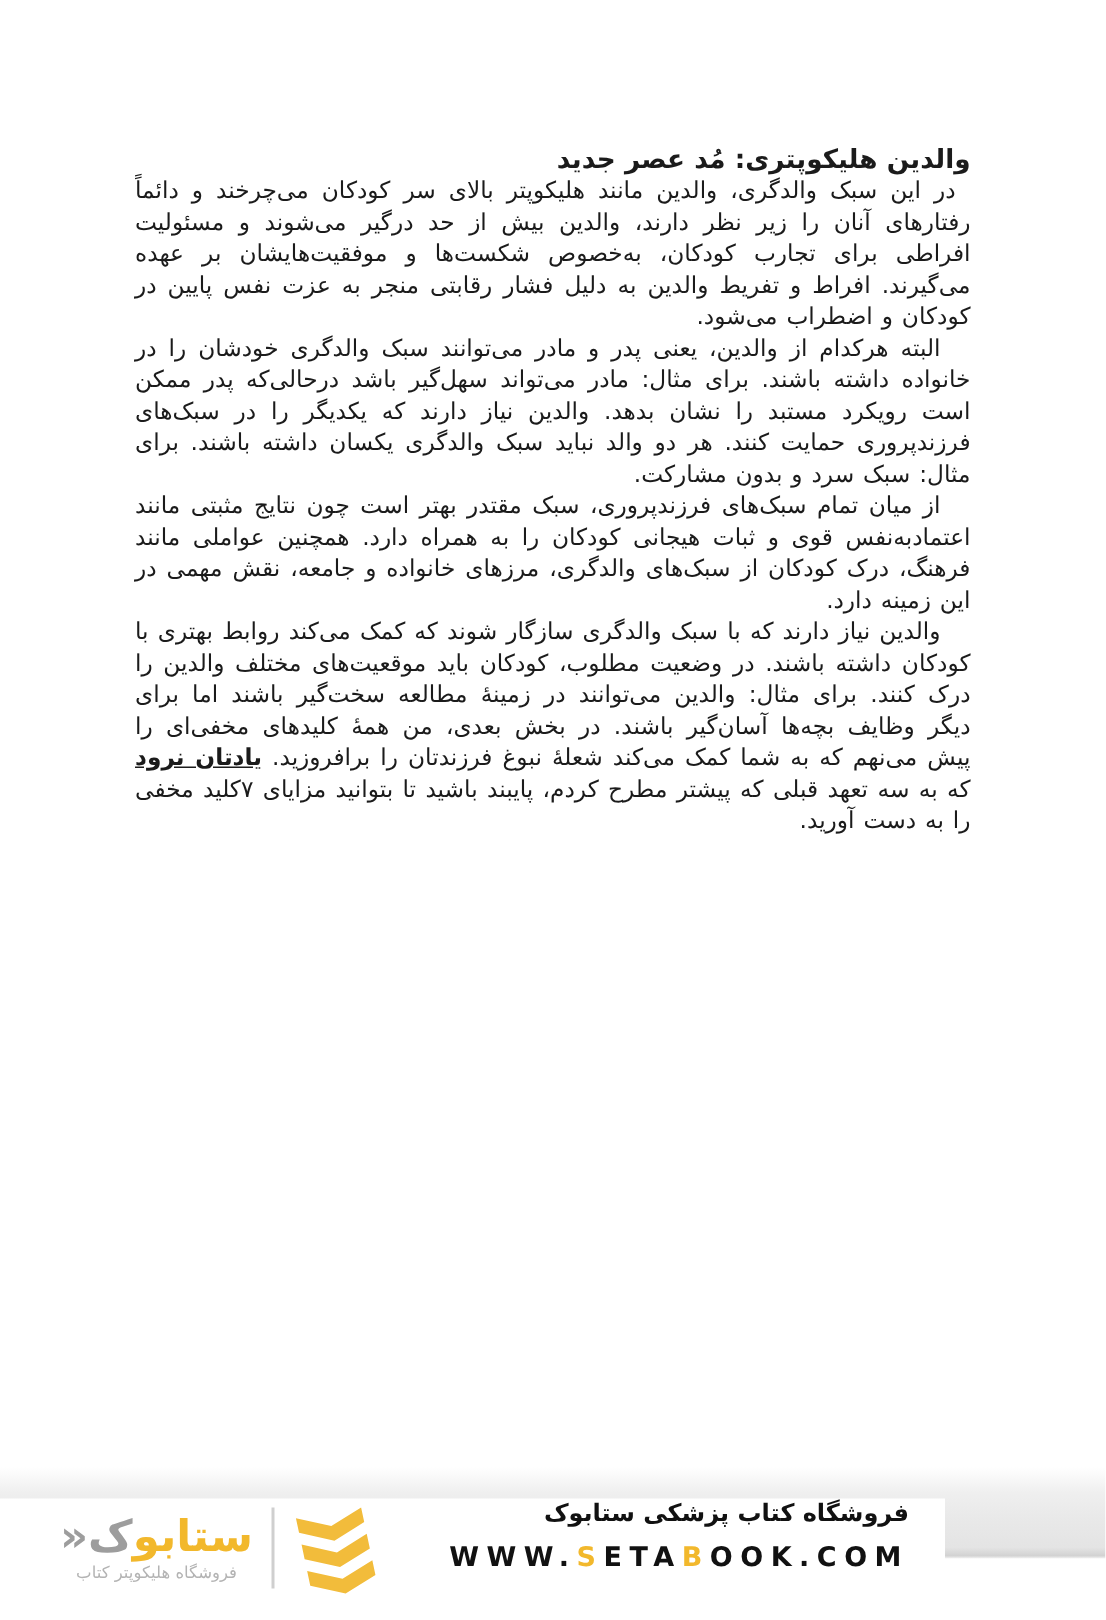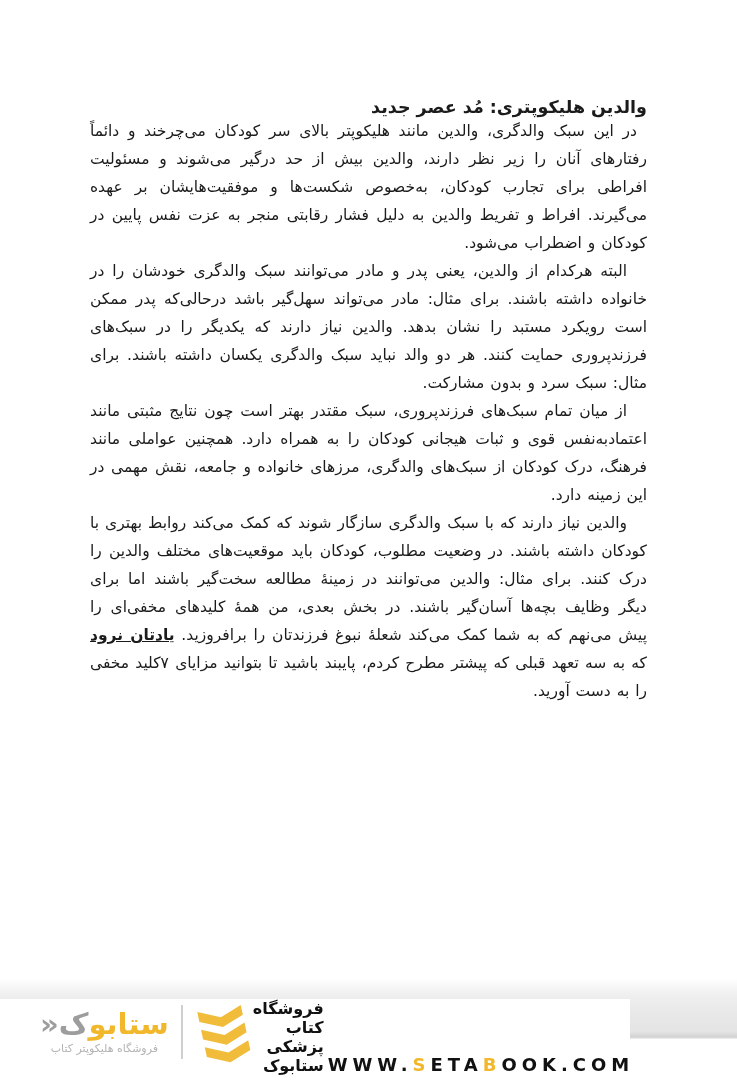--- a/index.html
+++ b/index.html
@@ -23,21 +23,21 @@
     color:var(--ink);
   }
   .chapter-title{
     font-size:17.5px;
     font-weight:bold;
     text-align:right;
     letter-spacing:0;
   }
   .para{
     font-size:15.5px;
-    line-height:28px;
+    line-height:21px;
     text-align:justify;
     text-indent:20px;
     word-spacing:1px;
   }
   .para.first{text-indent:10px;}
   .para b{font-weight:bold;text-decoration:underline;}
 
   
   .page-edge{
     position:absolute;
@@ -93,22 +93,23 @@
     white-space:nowrap;
   }
   .logo-sep{
     width:2px;height:54px;
     background:#CFCFCF;
   }
   .chevron-svg{display:block;}
 
   .footer-text{
     display:flex;
+    flex-direction:column;
     align-items:flex-end;
-    gap:4px;
+    gap:10px;
   }
   .store-name{
     direction:rtl;
     font-size:16px;
     font-weight:600;
     color:#111;
   }
   .site-url{
     direction:ltr;
     font-size:18px;

